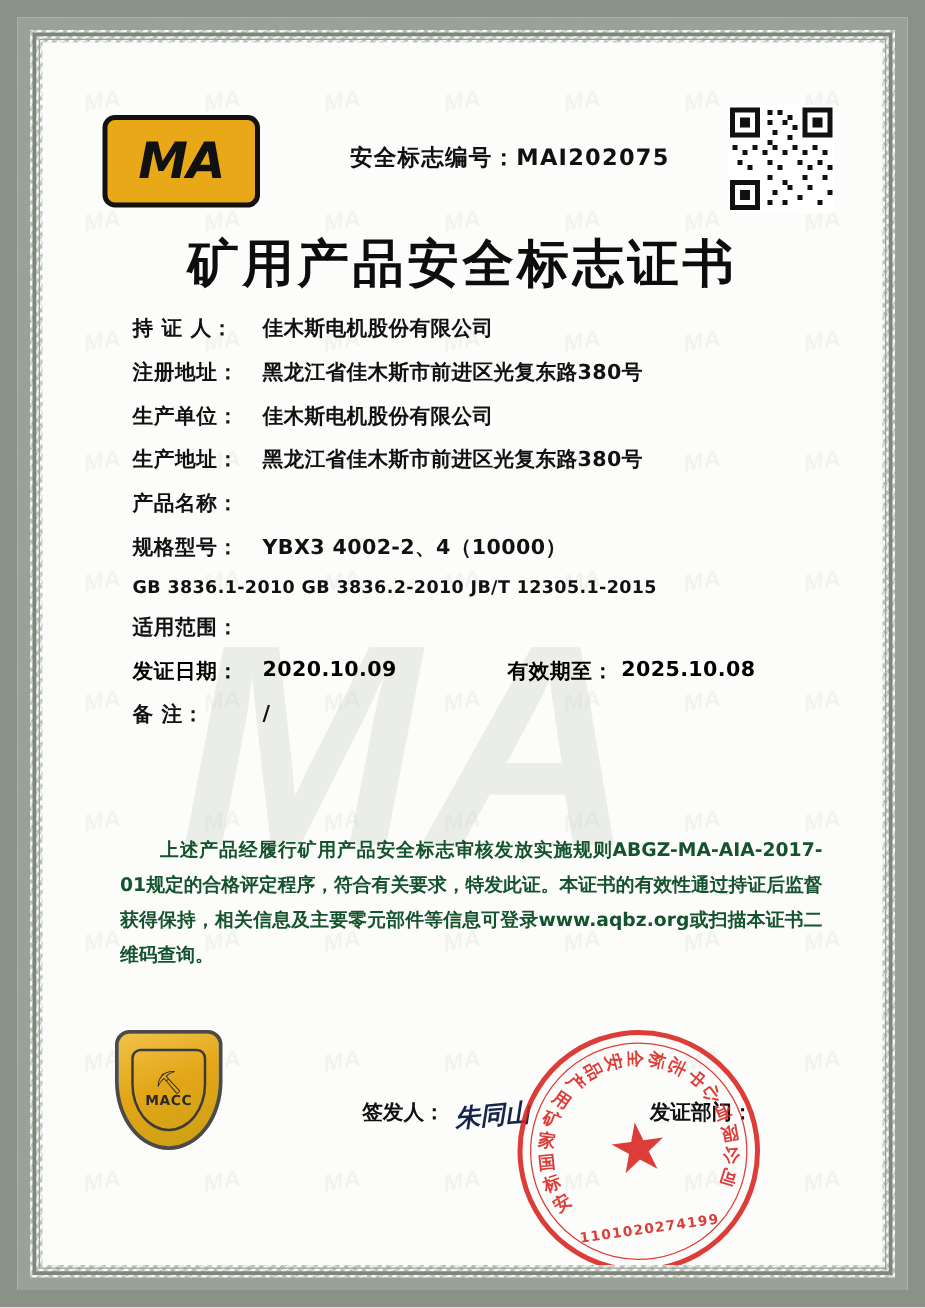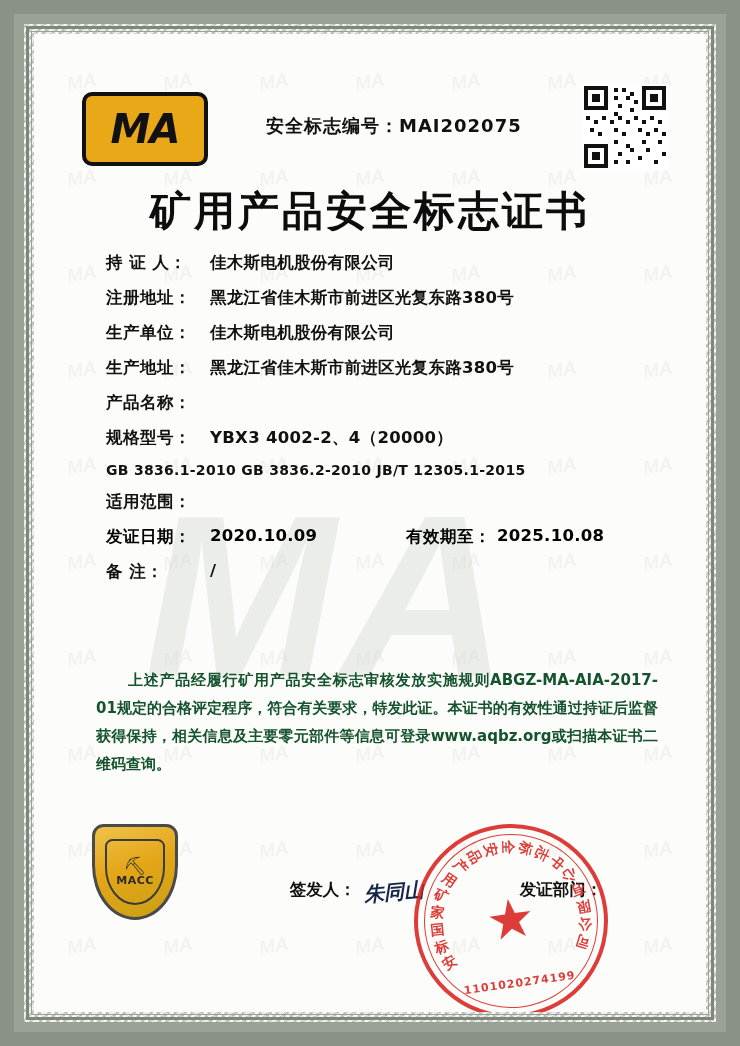--- a/index.html
+++ b/index.html
@@ -114,21 +114,21 @@
     font-size: 40px;
     font-weight: bold;
     font-style: italic;
     color: #111;
     letter-spacing: -1px;
     font-family: "DejaVu Sans", sans-serif;
   }
 
   .cert-no {
     position: absolute;
-    left: 232px;
+    left: 246px;
     top: 80px;
     font-size: 18px;
     color: #111;
     font-weight: bold;
     letter-spacing: 1px;
     font-family: "DejaVu Sans", sans-serif;
   }
   .cert-no .val { font-weight: bold; }
 
   .qr {
@@ -498,21 +498,21 @@
           <span class="label w1">生产地址：</span>
           <span class="value">黑龙江省佳木斯市前进区光复东路380号</span>
         </div>
 
         <div class="row">
           <span class="label w1">产品名称：</span>
         </div>
 
         <div class="row">
           <span class="label w1">规格型号：</span>
-          <span class="value">YBX3 4002-2、4（20000）</span>
+          <span class="value">YBX3 4002-2、4（10000）</span>
         </div>
 
         <div class="row">
           <span class="value small">GB 3836.1-2010 GB 3836.2-2010 JB/T 12305.1-2015</span>
         </div>
 
         <div class="row">
           <span class="label w1">适用范围：</span>
         </div>
 

